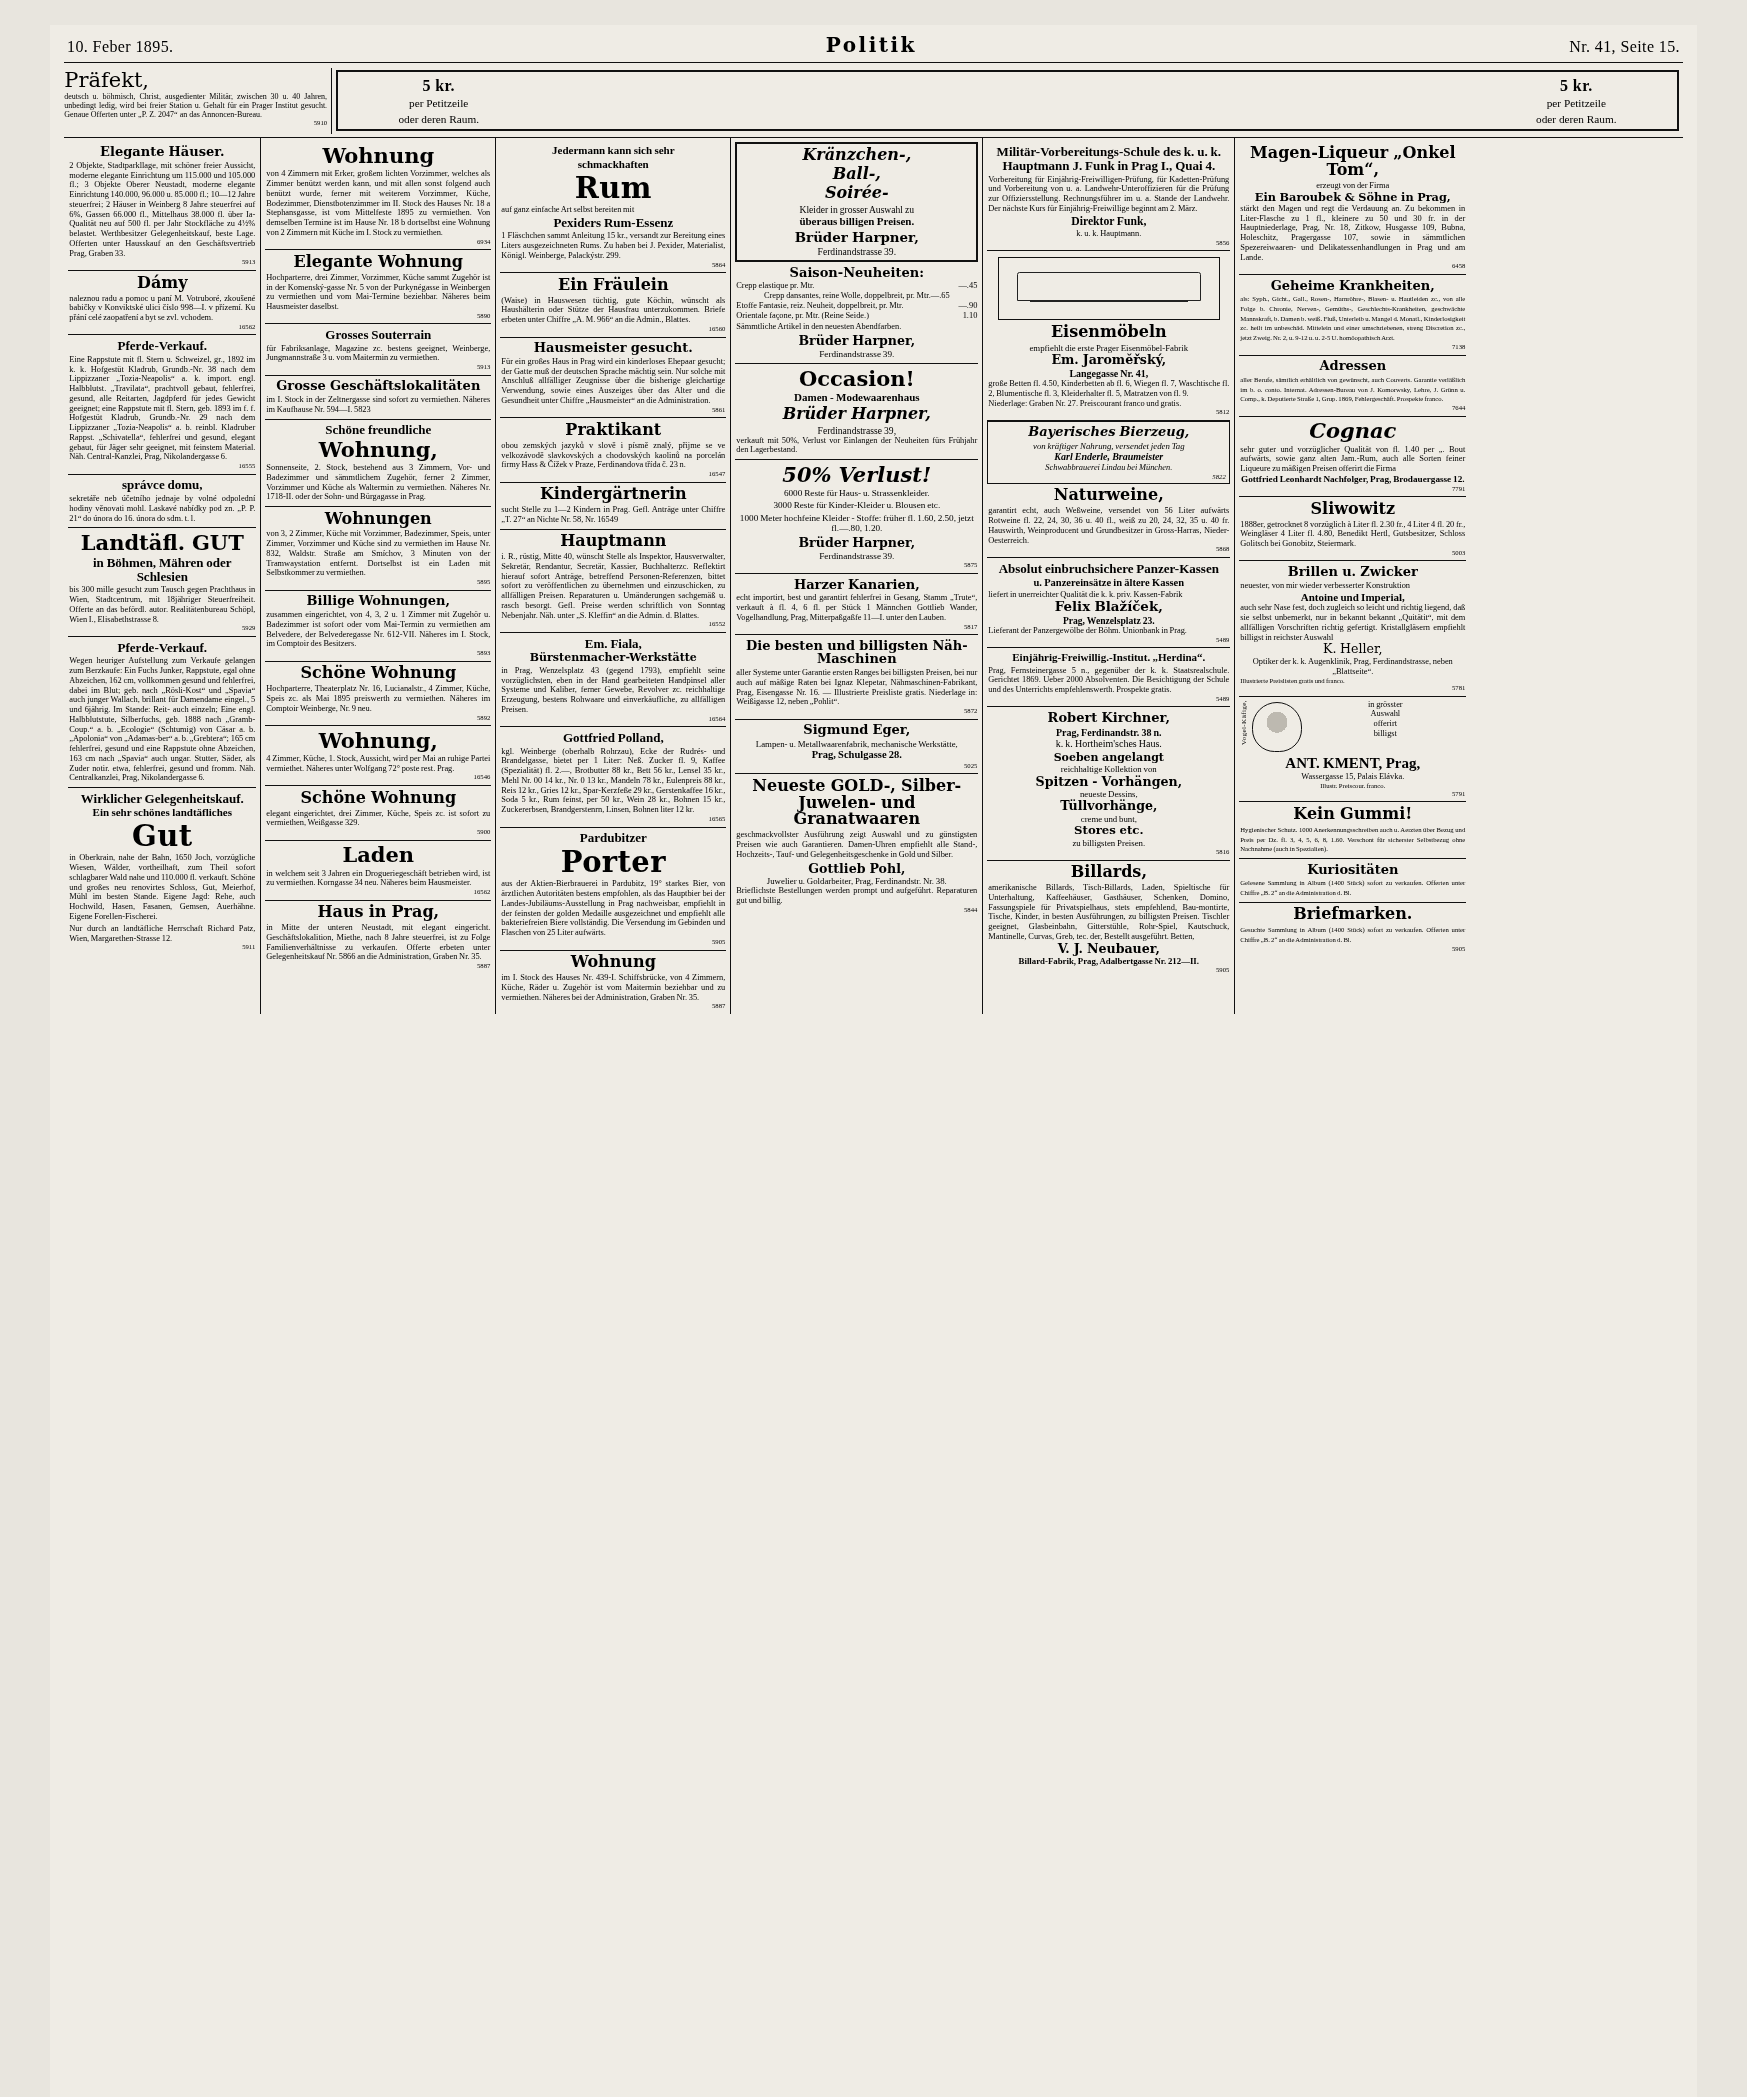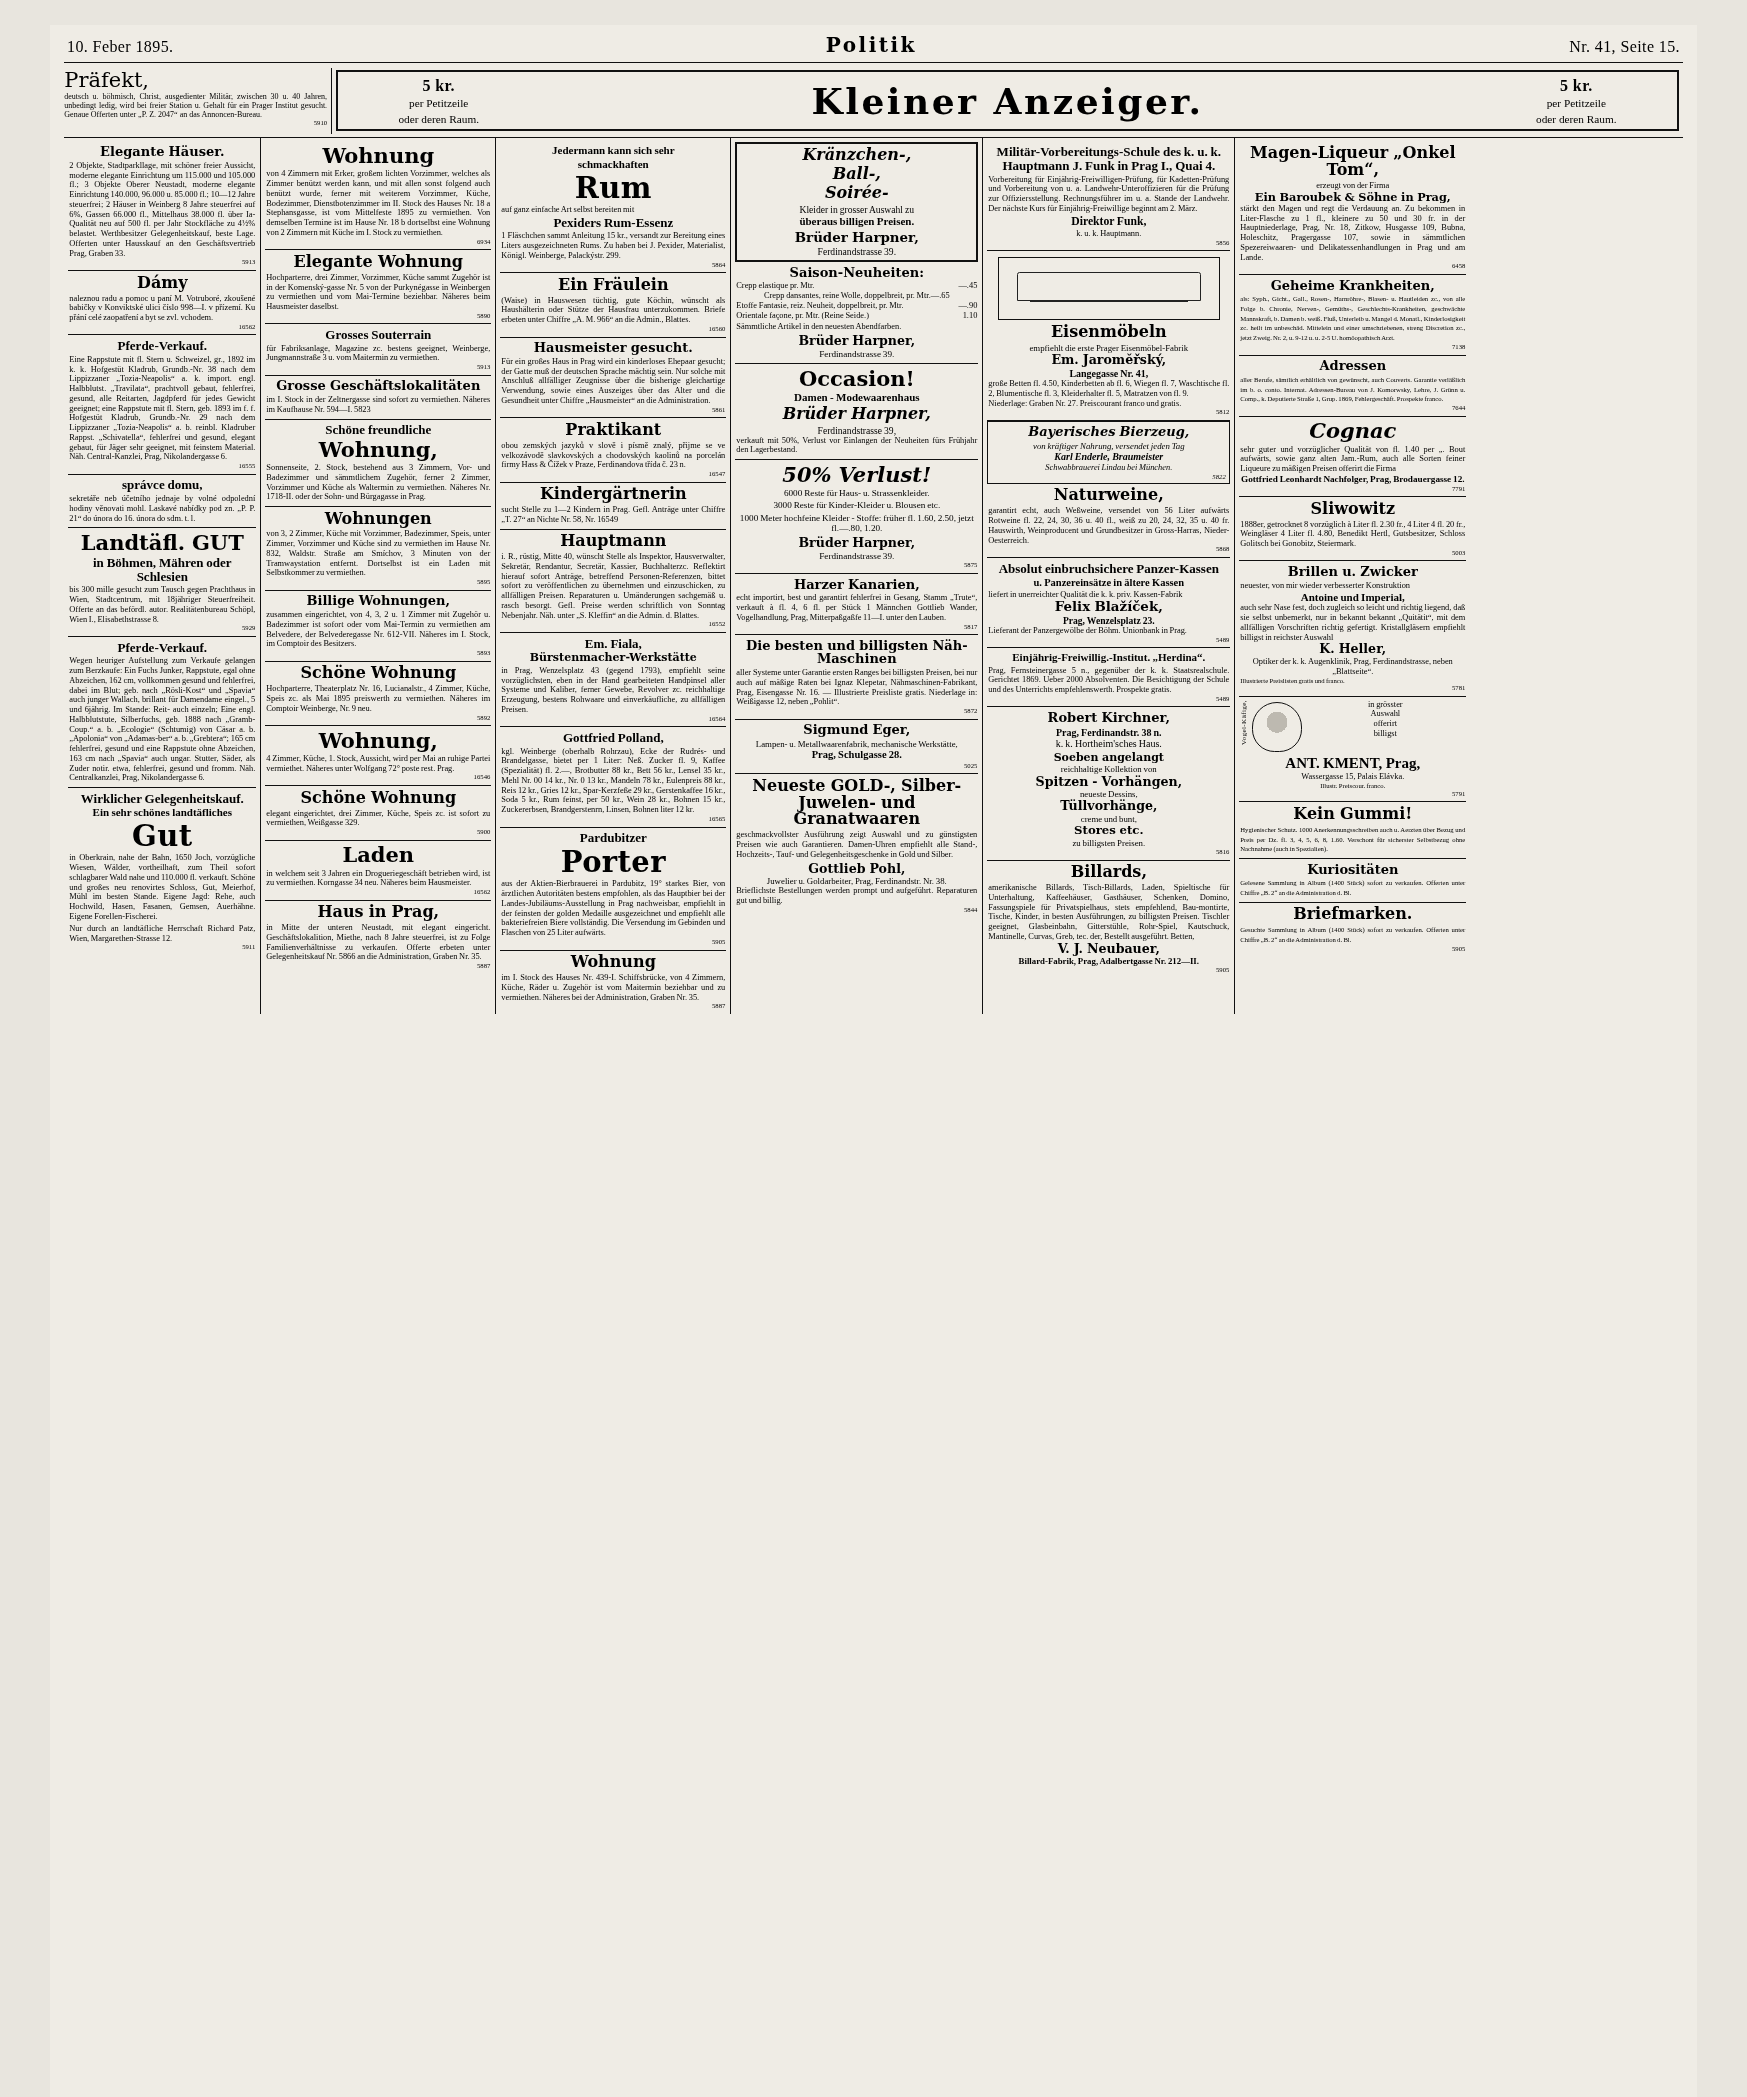--- a/index.html
+++ b/index.html
@@ -197,21 +197,20 @@
       <div class="hl fr h-xl">Präfekt,</div>
       <div style="font-size:8px; line-height:1.14; text-align:justify;">deutsch u. böhmisch, Christ, ausgedienter Militär, zwischen 30 u. 40 Jahren, unbedingt ledig, wird bei freier Station u. Gehalt für ein Prager Institut gesucht. Genaue Offerten unter „P. Z. 2047“ an das Annoncen-Bureau.</div>
       <div class="num">5910</div>
     </div>
     <div class="banner-main">
       <div class="banner-side">
         <div class="big">5 kr.</div>
         <div>per Petitzeile</div>
         <div>oder deren Raum.</div>
       </div>
-      <div class="banner-title">Kleiner Anzeiger.</div>
       <div class="banner-side">
         <div class="big">5 kr.</div>
         <div>per Petitzeile</div>
         <div>oder deren Raum.</div>
       </div>
     </div>
   </div>
 
   <div class="cols">
 
@@ -562,21 +561,21 @@
         <span class="hl fr h-lg">Sliwowitz</span>
         <span>1888er, getrocknet 8 vorzüglich à Liter fl. 2.30 fr., 4 Liter 4 fl. 20 fr., Weingläser 4 Liter fl. 4.80, Benedikt Hertl, Gutsbesitzer, Schloss Golitsch bei Gonobitz, Steiermark.</span>
         <span class="num">5003</span>
       </div>
 
       <div class="ad">
         <span class="hl fr h-md">Brillen u. Zwicker</span>
         <span>neuester, von mir wieder verbesserter Konstruktion</span>
         <div class="center" style="font-size:11px;font-weight:bold">Antoine und Imperial,</div>
         <span>auch sehr Nase fest, doch zugleich so leicht und richtig liegend, daß sie selbst unbemerkt, nur in bekannt bekannt „Quitätit“, mit dem allfälligen Vorschriften richtig gefertigt. Kristallgläsern empfiehlt billigst in reichster Auswahl</span>
-        <div class="center fr" style="font-size:12.6px;font-weight:bold">K. Heller,</div>
+        <div class="center fr" style="font-size:12.6px;font-weight:normal">K. Heller,</div>
         <div class="center" style="font-size:8.4px">Optiker der k. k. Augenklinik, Prag, Ferdinandstrasse, neben „Blattseite“.</div>
         <div class="tiny">Illustrierte Preislisten gratis und franco.</div>
         <span class="num">5781</span>
       </div>
 
       <div class="ad">
         <div class="flex2">
           <div class="sideways">
             <span>Vogel-Käfige,</span>
           </div>

